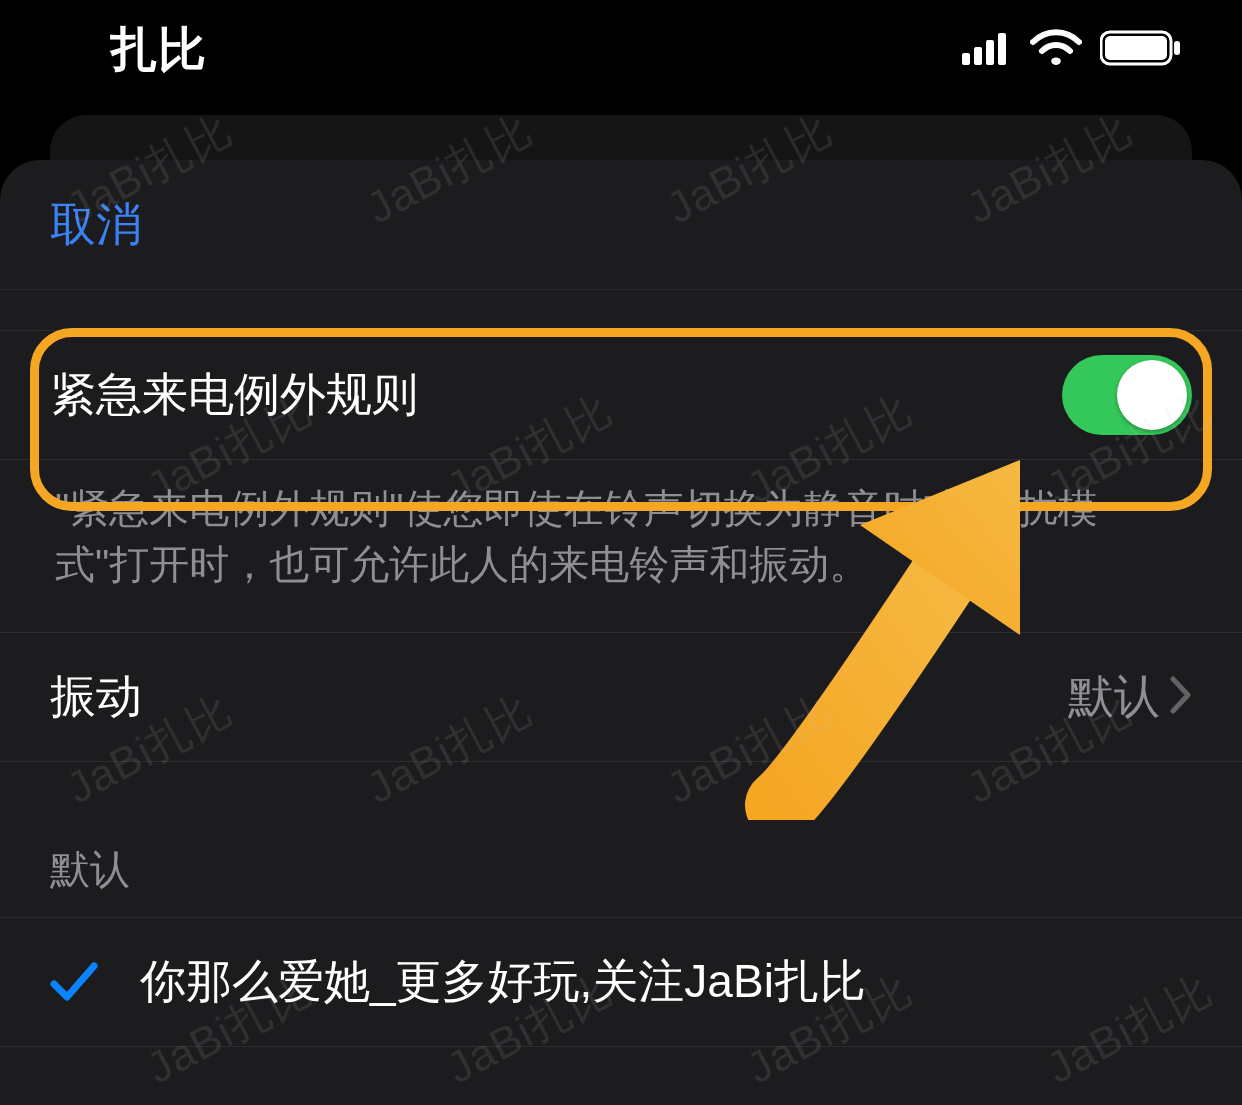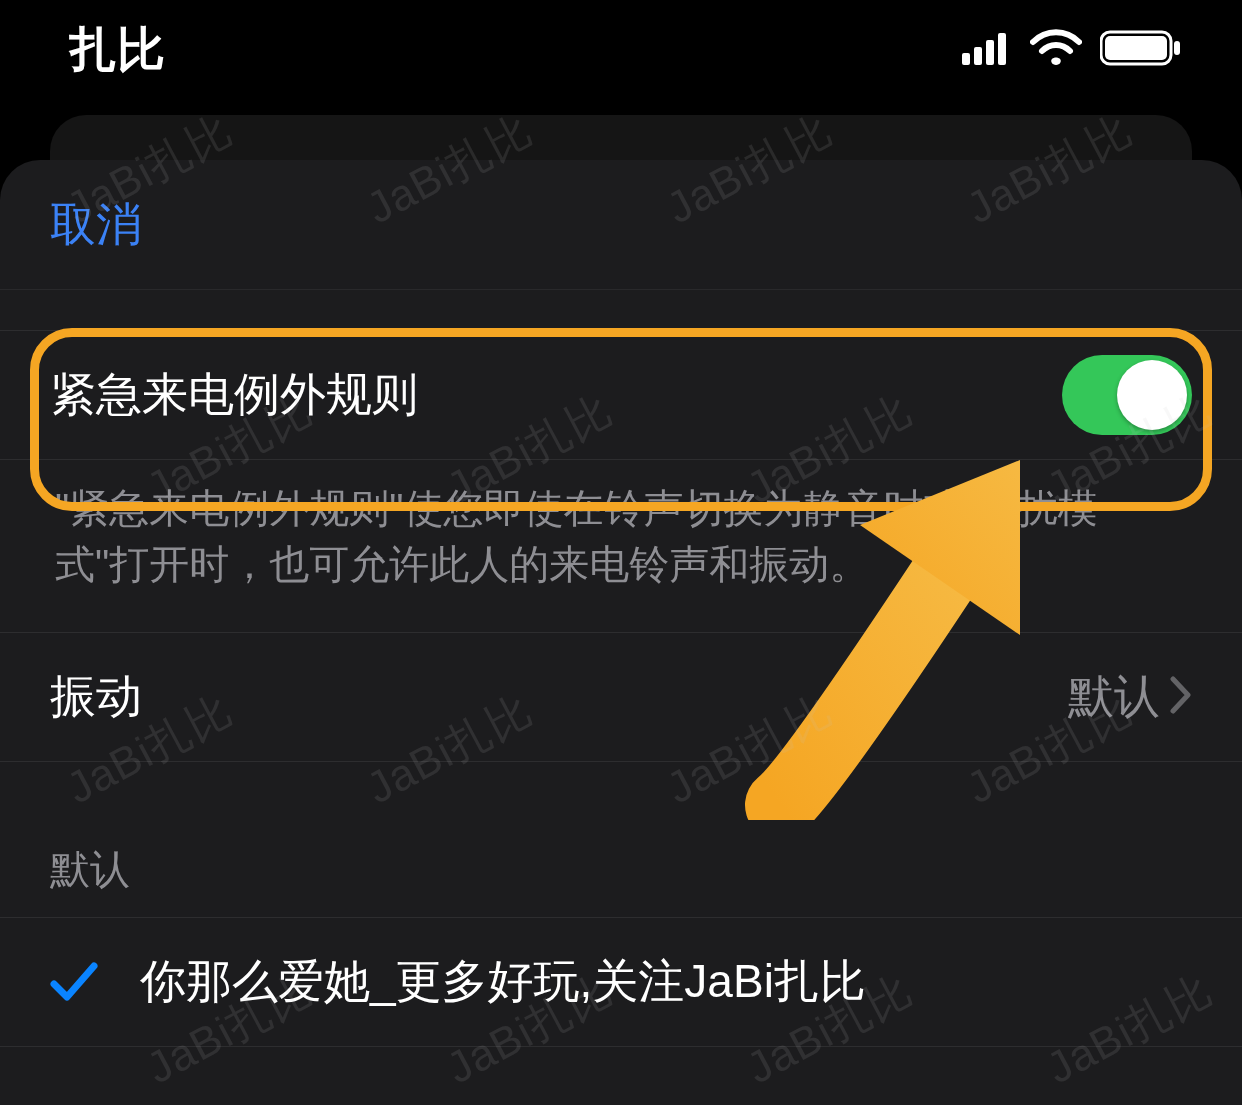--- a/index.html
+++ b/index.html
@@ -1,21 +1,21 @@
 <!DOCTYPE html>
 <html><head>
   <meta charset="utf-8">
   <style>
     * { margin: 0; padding: 0; box-sizing: border-box; -webkit-font-smoothing: antialiased; }
     html, body { width: 1242px; height: 1105px; background: #000; overflow: hidden; font-family: -apple-system, "Helvetica Neue", "PingFang SC", sans-serif; color: #fff; }
 
     .screen { width: 1242px; height: 1105px; position: relative; background: #000; }
 
     
-    .status-bar { position: absolute; top: 0; left: 0; right: 0; height: 100px; display: flex; align-items: center; justify-content: space-between; padding: 0 60px 0 69px; }
+    .status-bar { position: absolute; top: 0; left: 0; right: 0; height: 100px; display: flex; align-items: center; justify-content: space-between; padding: 0 60px 0 110px; }
     .status-title { font-size: 48px; font-weight: 600; color: #fff; }
     .status-icons { display: flex; align-items: center; gap: 18px; }
 
     
     .sheet-back { position: absolute; top: 115px; left: 50px; right: 50px; height: 60px; background: #151515; border-radius: 36px 36px 0 0; }
     .sheet { position: absolute; top: 160px; left: 0; right: 0; bottom: 0; background: #1c1c1e; border-radius: 40px 40px 0 0; overflow: hidden; }
 
     .nav { height: 130px; display: flex; align-items: center; justify-content: space-between; padding: 0 50px; border-bottom: 1px solid rgba(255,255,255,0.06); }
     .nav-left, .nav-right { color: #3b82f6; font-size: 46px; }
     .nav-right { font-weight: 600; }

